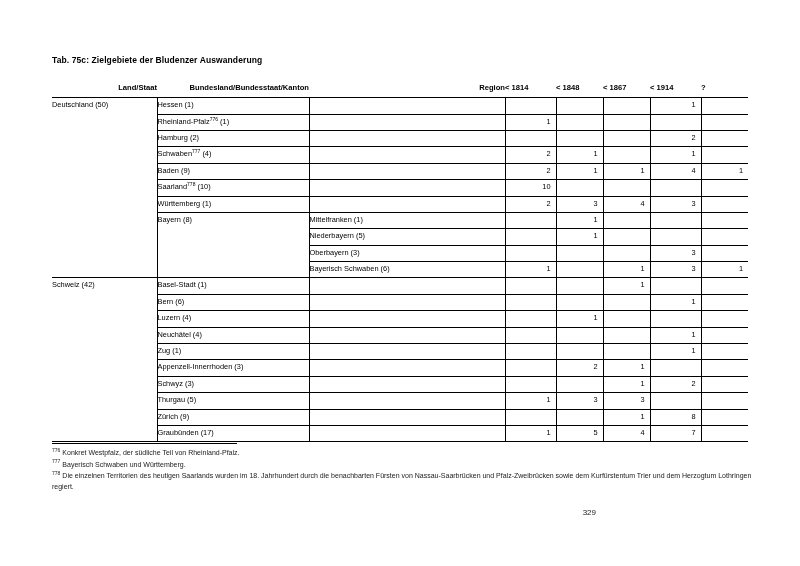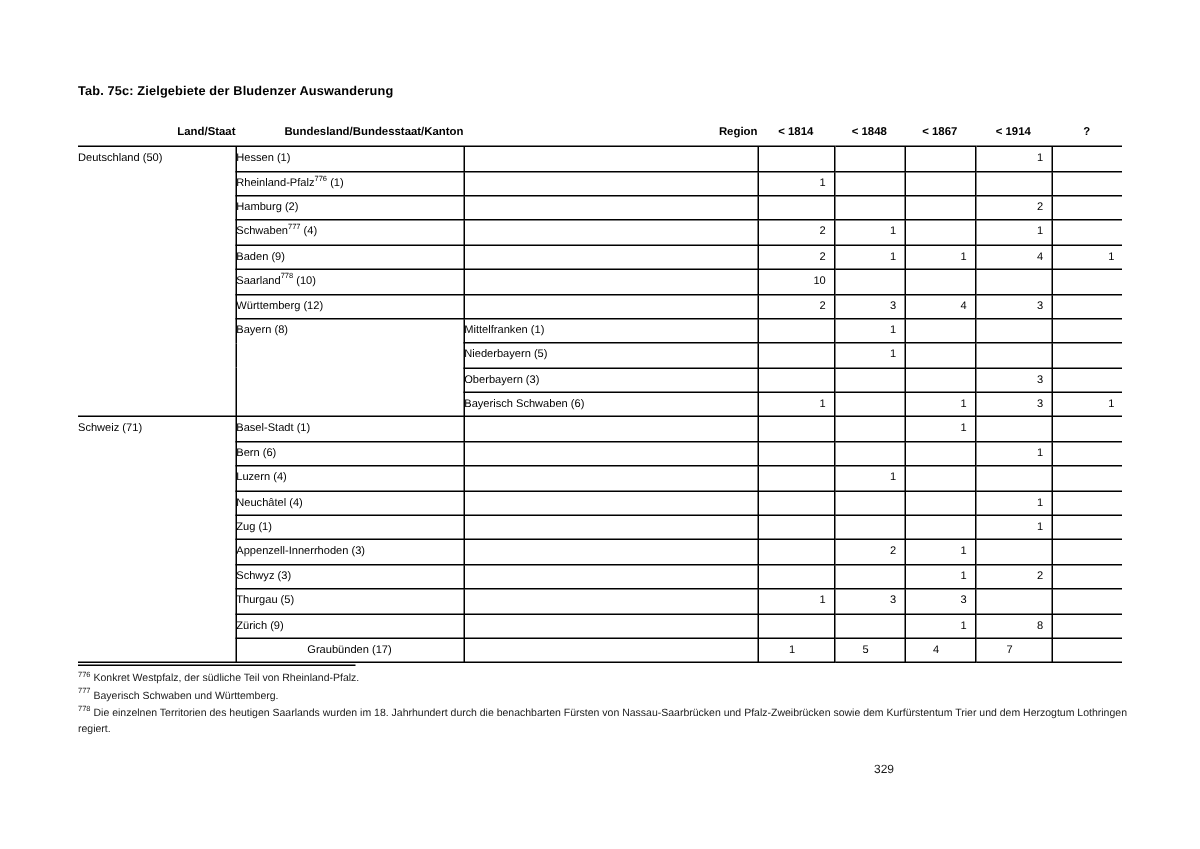--- a/index.html
+++ b/index.html
@@ -47,21 +47,21 @@
     font-weight: bold;
     font-size: 7.6px;
     border: none;
     border-bottom: 1.3px solid #000;
     padding: 0 3px 4px 3px;
     height: 14px;
     text-align: right;
     white-space: nowrap;
   }
   thead th.num {
-    text-align: center;
+    text-align: left;
   }
   tbody td {
     border: 1px solid #000;
     height: 15.4px;
     padding: 1px 3px 0 3px;
     line-height: 13px;
     white-space: nowrap;
     overflow: hidden;
   }
   tbody td.num {
@@ -72,21 +72,20 @@
     border-left: none;
   }
   tbody td.last-col {
     border-right: none;
   }
   tbody tr.section-start td {
     border-top: 1.3px solid #000;
   }
   tbody tr.last-row td {
     border-bottom: 1.3px solid #000;
-    text-align: center;
   }
   td.empty-region {
     border-left: 1px solid #000;
   }
   sup {
     font-size: 5px;
     vertical-align: super;
     line-height: 0;
   }
   .footnotes {
@@ -207,21 +206,21 @@
         <tr>
           <td>Saarland<sup>778</sup> (10)</td>
           <td class="empty-region"></td>
           <td class="num">10</td>
           <td class="num"></td>
           <td class="num"></td>
           <td class="num"></td>
           <td class="num last-col"></td>
         </tr>
         <tr>
-          <td>Württemberg (12)</td>
+          <td>Württemberg (1)</td>
           <td class="empty-region"></td>
           <td class="num">2</td>
           <td class="num">3</td>
           <td class="num">4</td>
           <td class="num">3</td>
           <td class="num last-col"></td>
         </tr>
         <tr>
           <td rowspan="4">Bayern (8)</td>
           <td>Mittelfranken (1)</td>
@@ -249,21 +248,21 @@
         </tr>
         <tr>
           <td>Bayerisch Schwaben (6)</td>
           <td class="num">1</td>
           <td class="num"></td>
           <td class="num">1</td>
           <td class="num">3</td>
           <td class="num last-col">1</td>
         </tr>
         <tr class="section-start">
-          <td class="country" rowspan="10">Schweiz (71)</td>
+          <td class="country" rowspan="10">Schweiz (42)</td>
           <td>Basel-Stadt (1)</td>
           <td class="empty-region"></td>
           <td class="num"></td>
           <td class="num"></td>
           <td class="num">1</td>
           <td class="num"></td>
           <td class="num last-col"></td>
         </tr>
         <tr>
           <td>Bern (6)</td>

